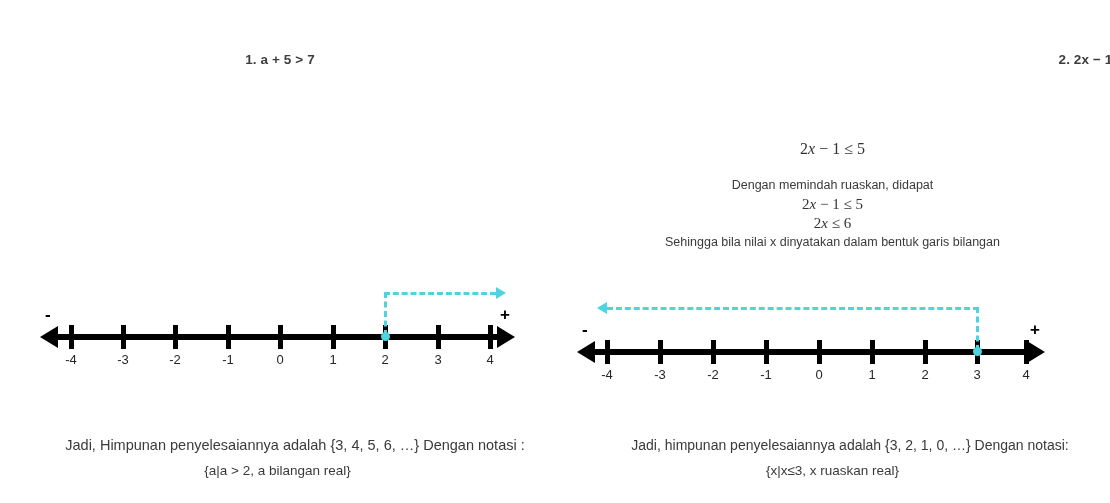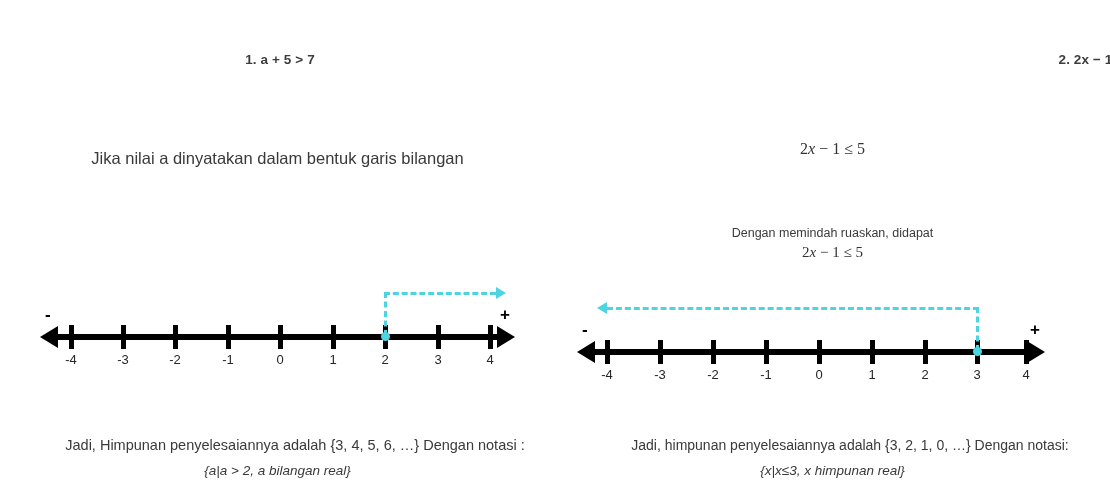--- a/index.html
+++ b/index.html
@@ -59,21 +59,21 @@
 
   
   #left-work { top: 143px; left: 0; }
   #left-work .prose   { font-size: 16.5px; line-height: 30px; }
   #left-work .mathline{ font-size: 19px;  line-height: 30px; }
 
   
   #right-eq0 { top: 138px; left: 0; }
   #right-eq0 .mathline { font-size: 16px; line-height: 22px; }
   #right-work { top: 176px; left: 0; }
-  #right-work .prose    { font-size: 12.5px; line-height: 19px; margin-top: 48px; }
+  #right-work .prose    { font-size: 12.5px; line-height: 19px; }
   #right-work .mathline { font-size: 15px;  line-height: 19px; }
 
   
   .numberline {
     position: absolute;
   }
   .axis {
     position: absolute;
     background: #000000;
     height: 6px;
@@ -137,34 +137,33 @@
   .dashtip.left  { border-right: 10px solid #4ed4e0; }
 
   
   .caption {
     position: absolute;
     width: 100%;
     text-align: center;
     color: #3a3a3a;
   }
   .caption .line1 { font-size: 14.5px; line-height: 26px; white-space: nowrap; padding-left: 35px; }
-  .caption .line2 { font-size: 13.5px; line-height: 26px; font-style: italic; white-space: nowrap; }
+  .caption .line2 { font-size: 13.5px; line-height: 26px; white-space: nowrap; }
   #left-caption  { top: 432px; left: 0; }
   #right-caption { top: 432px; left: 0; }
   #right-caption .line1 { font-size: 14px; }
 </style>
 </head>
 <body>
 
 <div class="panel" id="panel-left">
 
   <div class="panel-title">1. a + 5 &gt; 7</div>
 
   <div class="worklines" id="left-work">
-    <div class="prose">Jika nilai a dinyatakan dalam bentuk garis bilangan</div>
   </div>
 
   <div class="numberline" id="numberline-1" style="left:0; top:0; width:555px; height:503px;">
 
     <div class="endsign" style="left:45px; top:306px;">-</div>
     <div class="endsign" style="left:500px; top:306px;">+</div>
 
     <div class="axis" style="left:55px; top:334px; width:450px;"></div>
     <div class="arrowhead left" style="left:40px;  top:326px;"></div>
     <div class="arrowhead right" style="left:497px; top:326px;"></div>
@@ -205,20 +204,22 @@
 
   <div class="panel-title">2. 2x − 1≤5</div>
 
   <div class="worklines" id="right-eq0">
     <div class="mathline">2<i>x</i>  −  1  ≤  5</div>
   </div>
 
   <div class="worklines" id="right-work">
     <div class="prose">Dengan memindah ruaskan, didapat</div>
     <div class="mathline">2<i>x</i>  −  1  ≤  5</div>
+    <div class="mathline">2<i>x</i>  ≤  6</div>
+    <div class="prose">Sehingga bila nilai x dinyatakan dalam bentuk garis bilangan</div>
   </div>
 
   <div class="numberline" id="numberline-2" style="left:0; top:0; width:555px; height:503px;">
 
     <div class="endsign" style="left:27px; top:321px;">-</div>
     <div class="endsign" style="left:475px; top:321px;">+</div>
 
     <div class="axis" style="left:37px; top:349px; width:443px;"></div>
     <div class="arrowhead left" style="left:22px;  top:341px;"></div>
     <div class="arrowhead right" style="left:472px; top:341px;"></div>
@@ -244,15 +245,15 @@
     <div class="ticklabel" style="left:456px; top:367px;">4</div>
 
     <div class="dashv" style="left:421px; top:307px; height:44px;"></div>
     <div class="dashh" style="left:52px;  top:307px; width:372px;"></div>
     <div class="dashtip left" style="left:42px; top:302px;"></div>
     <div class="dot" style="left:418px; top:347px;"></div>
   </div>
 
   <div class="caption" id="right-caption">
     <div class="line1">Jadi, himpunan penyelesaiannya adalah {3, 2, 1, 0, …} Dengan notasi:</div>
-    <div class="line2">{x|x≤3, x himpunan real}</div>
+    <div class="line2">{x|x≤3, x ruaskan real}</div>
   </div>
 </div>
 
 </body></html>

